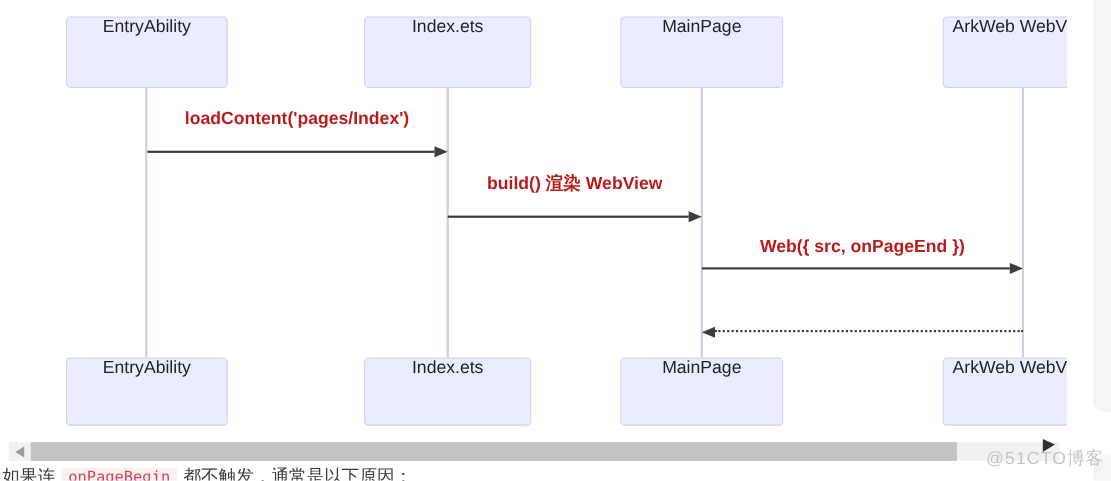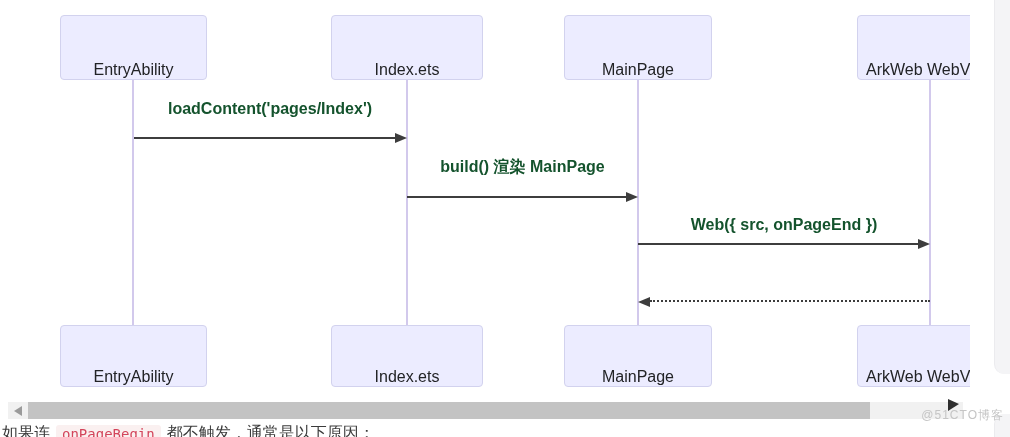--- a/index.html
+++ b/index.html
@@ -4,27 +4,27 @@
 <style>
   * { margin:0; padding:0; box-sizing:border-box; }
   html,body { width:1010px; height:437px; overflow:hidden; background:#ffffff;
               font-family:"Liberation Sans","DejaVu Sans",sans-serif; }
   #page { position:relative; width:1010px; height:437px; background:#ffffff; overflow:hidden; }
 
   
   #diagram { position:absolute; left:0; top:0; width:970px; height:398px; overflow:hidden; background:#fff; }
 
   .actor { position:absolute; height:65px; background:#ececff; border:1px solid #d2d2ee;
-           border-radius:4px; display:flex; align-items:flex-end; justify-content:center;
+           border-radius:4px; display:flex; align-items:flex-start; justify-content:center;
            font-size:16px; color:#222326; white-space:nowrap; }
   .actor.bottom { height:62px; }
 
   .lifeline { position:absolute; top:80px; height:245px; width:2px; background:#d2c9ec; }
 
-  .msg-label { position:absolute; font-size:16px; font-weight:700; color:#14532d;
+  .msg-label { position:absolute; font-size:16px; font-weight:700; color:#b91c1c;
                text-align:center; white-space:nowrap; }
   .msg-line  { position:absolute; height:2px; background:#3d3d3d; }
   .msg-line.dotted { height:0; background:none; border-top:2px dotted #3d3d3d; }
   .arrow-right { position:absolute; width:0; height:0;
                  border-top:5px solid transparent; border-bottom:5px solid transparent;
                  border-left:12px solid #3d3d3d; }
   .arrow-left  { position:absolute; width:0; height:0;
                  border-top:5px solid transparent; border-bottom:5px solid transparent;
                  border-right:12px solid #3d3d3d; }
 
@@ -37,21 +37,21 @@
   .hsb-right { position:absolute; left:948px; top:399px; width:0; height:0;
                border-top:5px solid transparent; border-bottom:7px solid transparent;
                border-left:11px solid #2f2f2f; }
 
   
   .strip-top    { position:absolute; left:994px; top:0; width:16px; height:374px;
                   background:#f4f4f6; border-left:1px solid #ebebee; border-radius:0 0 0 10px; }
   .strip-bottom { position:absolute; left:994px; top:414px; width:16px; height:23px;
                   background:#f4f4f6; border-left:1px solid #ebebee; border-radius:10px 0 0 0; }
 
-  .watermark { position:absolute; right:6px; top:407px; font-size:12px; color:#c5c5c5;
+  .watermark { position:absolute; right:6px; top:407px; font-size:16px; color:#c5c5c5;
                letter-spacing:1px; z-index:6; white-space:nowrap; }
 
   .article { position:absolute; left:2px; top:423px; font-size:16px; color:#3b3b3b;
              white-space:nowrap; display:flex; align-items:center; }
   .article .code { font-family:"DejaVu Sans Mono","Liberation Mono",monospace;
                    font-size:14px; color:#d3455b; background:#faf0f0;
                    padding:1px 6px; margin:0 6px; border-radius:3px; }
 </style>
 </head>
 <body>
@@ -75,21 +75,21 @@
 
     <div class="lifeline" style="left:132px"></div>
     <div class="lifeline" style="left:406px"></div>
     <div class="lifeline" style="left:637px"></div>
     <div class="lifeline" style="left:929px"></div>
 
     <div class="msg-label" style="left:133px;top:100px;width:274px">loadContent('pages/Index')</div>
     <div class="msg-line" style="left:134px;top:137px;width:261px"></div>
     <div class="arrow-right" style="left:395px;top:133px"></div>
 
-    <div class="msg-label" style="left:407px;top:157px;width:231px">build() 渲染 MainPage</div>
+    <div class="msg-label" style="left:407px;top:157px;width:231px">build() 渲染 WebView</div>
     <div class="msg-line" style="left:407px;top:196px;width:219px"></div>
     <div class="arrow-right" style="left:626px;top:192px"></div>
 
     <div class="msg-label" style="left:638px;top:216px;width:292px">Web({ src, onPageEnd })</div>
     <div class="msg-line" style="left:638px;top:243px;width:280px"></div>
     <div class="arrow-right" style="left:918px;top:239px"></div>
 
     <div class="msg-line dotted" style="left:650px;top:300px;width:280px"></div>
     <div class="arrow-left" style="left:638px;top:297px"></div>
 

